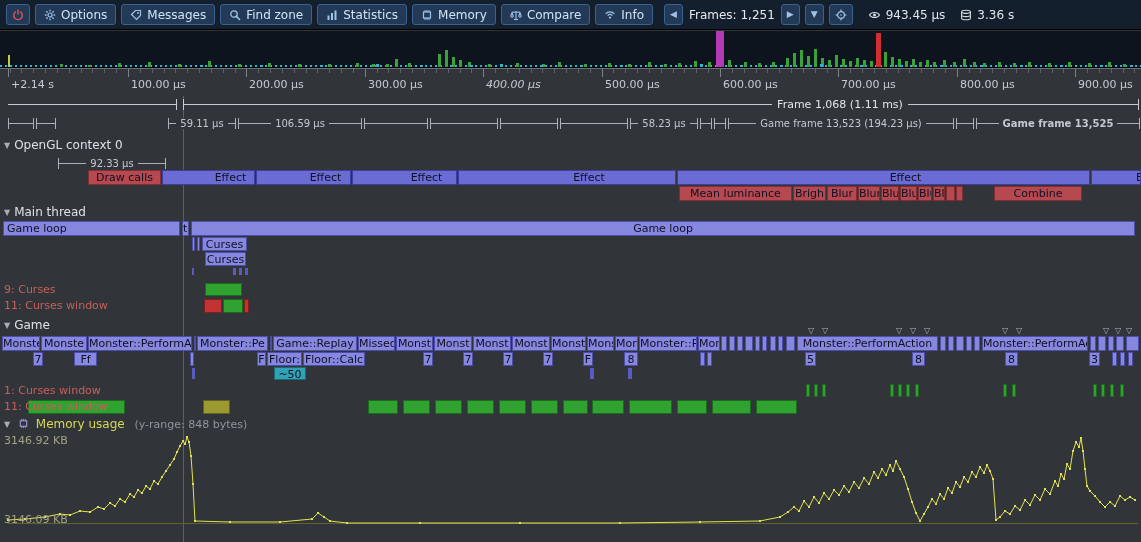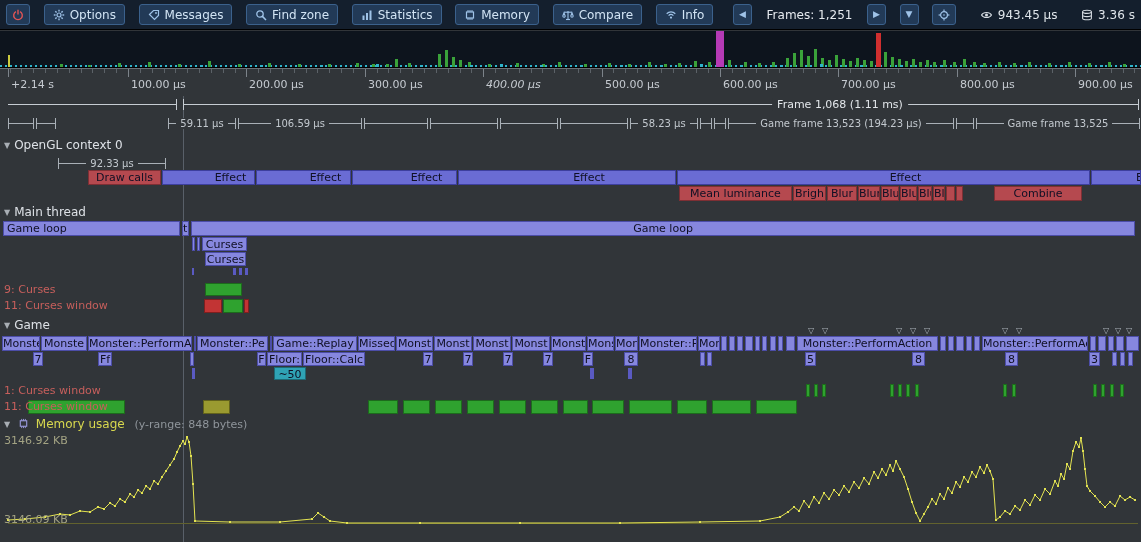--- a/index.html
+++ b/index.html
@@ -1,20 +1,20 @@
 <!DOCTYPE html>
 <html><head>
 <meta charset="utf-8">
 <style>
   html,body{margin:0;padding:0;background:#24272b;}
   #app{position:relative;width:1141px;height:542px;background:#313539;overflow:hidden;
        font-family:"DejaVu Sans",sans-serif;color:#d8dce0;}
   
   #toolbar{position:absolute;top:0;left:0;width:100%;height:30px;background:#141f2d;
-           border-bottom:1px solid #000;display:flex;align-items:center;gap:5px;padding:0 6px;box-sizing:border-box;justify-content:space-between;}
+           border-bottom:1px solid #000;display:flex;align-items:center;gap:5px;padding:0 6px;box-sizing:border-box;}
   .tbtn{display:inline-flex;align-items:center;gap:5px;height:21px;padding:0 8px;background:#223a57;
         border:1px solid #3b618c;border-radius:3px;color:#d2e4f4;font-size:12px;font-family:inherit;cursor:pointer;white-space:nowrap;}
   .tbtn.sq{padding:0 5px;}
   .tbtn .arrglyph{font-size:9px;color:#9fc3e8;line-height:1;}
   .tb-text{color:#e6eaef;font-size:12px;margin:0 1px;white-space:nowrap;}
   .tb-stat{display:inline-flex;align-items:center;gap:5px;color:#dfe5ea;font-size:12px;margin-left:10px;white-space:nowrap;}
   
   #histogram{position:absolute;top:31px;left:0;width:100%;height:36px;background:#0d141d;border-bottom:1px solid #000;}
   .hbar{position:absolute;bottom:0;}
   .hg{background:#3aa23a}.hc{background:#2fb5cc}.hp{background:#b53ab5}.hr{background:#d02f2f}.hy{background:#cbcb3e}
@@ -433,21 +433,21 @@
       <div class="sf" style="left: 560px; width: 68px;"></div>
       <div class="sf" style="left: 630px; width: 68px;">
         <span>58.23 µs</span>
       </div>
       <div class="sf" style="left: 700px; width: 12px;"></div>
       <div class="sf" style="left: 714px; width: 12px;"></div>
       <div class="sf" style="left: 728px; width: 226px;">
         <span>Game frame 13,523 (194.23 µs)</span>
       </div>
       <div class="sf" style="left: 956px; width: 18px;"></div>
-      <div class="sf" style="left: 976px; width: 164px;">
+      <div class="sf" style="left: 976px; width: 164px; font-weight: bold;">
         <span>Game frame 13,525</span>
       </div>
     </div>
 
   <div class="sech layer" style="top:138px"><span class="tri">▼</span><span>OpenGL context 0</span></div>
   <div class="zrow layer" style="top:170px;height:15px">
       <div class="zb r" style="left: 88px; width: 73px;">Draw calls</div>
       <div class="zb b" style="left: 162px; width: 93px;">Effect</div>
       <div class="zb b" style="left: 256px; width: 95px;">Effect</div>
       <div class="zb b" style="left: 352px; width: 105px;">Effect</div>
@@ -552,21 +552,21 @@
       <div class="zb p" style="left: 974px; width: 6px;"></div>
       <div class="zb p" style="left: 982px; width: 106px;">Monster::PerformActi</div>
       <div class="zb p" style="left: 1090px; width: 6px;"></div>
       <div class="zb p" style="left: 1098px; width: 8px;"></div>
       <div class="zb p" style="left: 1108px; width: 6px;"></div>
       <div class="zb p" style="left: 1116px; width: 8px;"></div>
       <div class="zb p" style="left: 1126px; width: 13px;"></div>
     </div>
   <div class="zrow layer" style="top:352px;height:14px">
       <div class="zb p" style="left: 33px; width: 10px;">7</div>
-      <div class="zb p" style="left: 74px; width: 14px; margin-left: 24px;">Ff</div>
+      <div class="zb p" style="left: 74px; width: 23px;">Ff</div>
       <div class="zb p" style="left: 190px; width: 4px;"></div>
       <div class="zb p" style="left: 257px; width: 9px;">F</div>
       <div class="zb p" style="left: 267px; width: 35px;">Floor:</div>
       <div class="zb p" style="left: 303px; width: 62px;">Floor::Calc</div>
       <div class="zb p" style="left: 423px; width: 10px;">7</div>
       <div class="zb p" style="left: 463px; width: 10px;">7</div>
       <div class="zb p" style="left: 503px; width: 10px;">7</div>
       <div class="zb p" style="left: 543px; width: 10px;">7</div>
       <div class="zb p" style="left: 583px; width: 10px;">F</div>
       <div class="zb p" style="left: 624px; width: 14px;">8</div>

